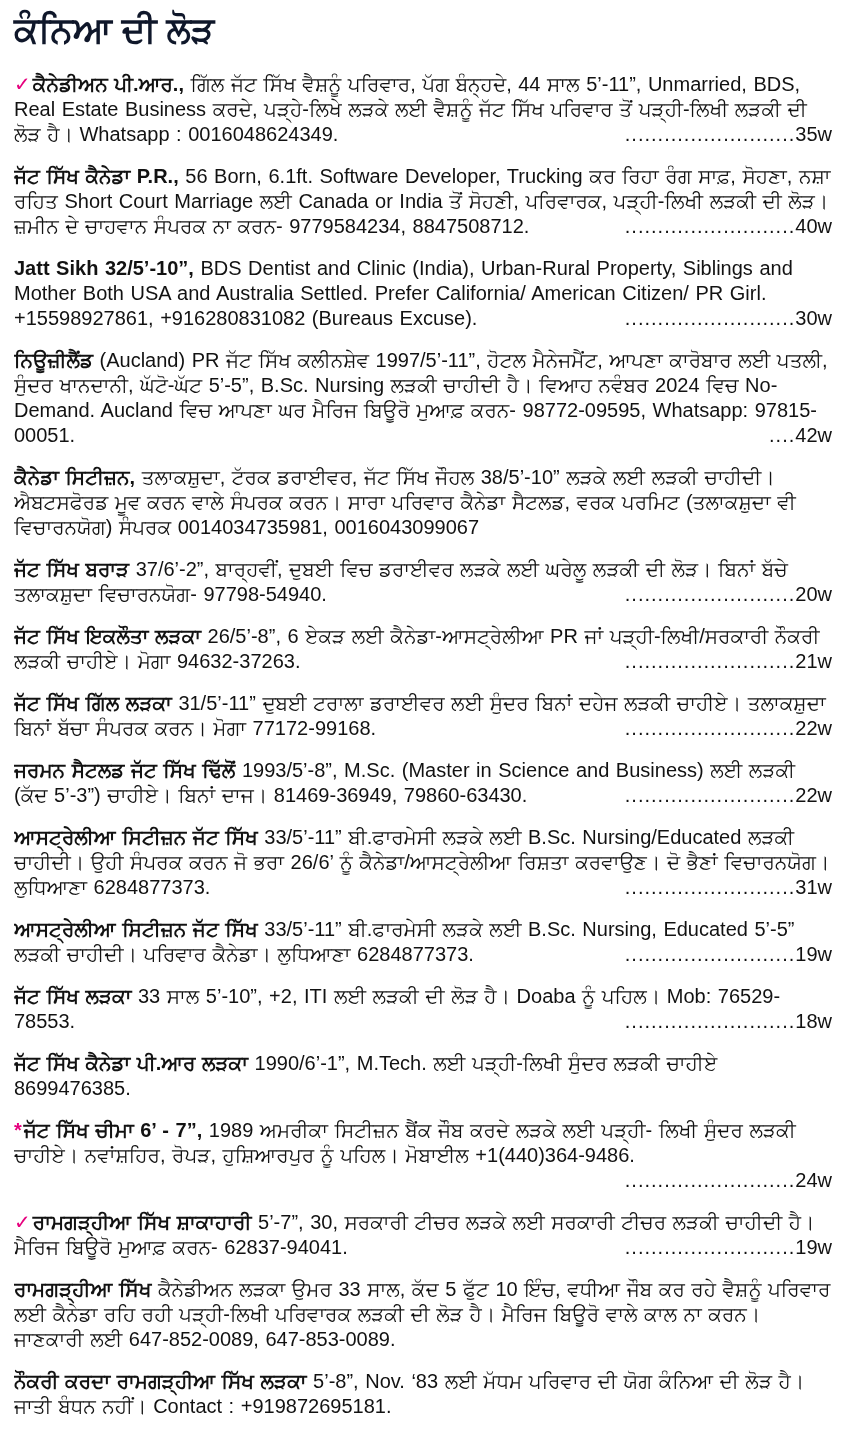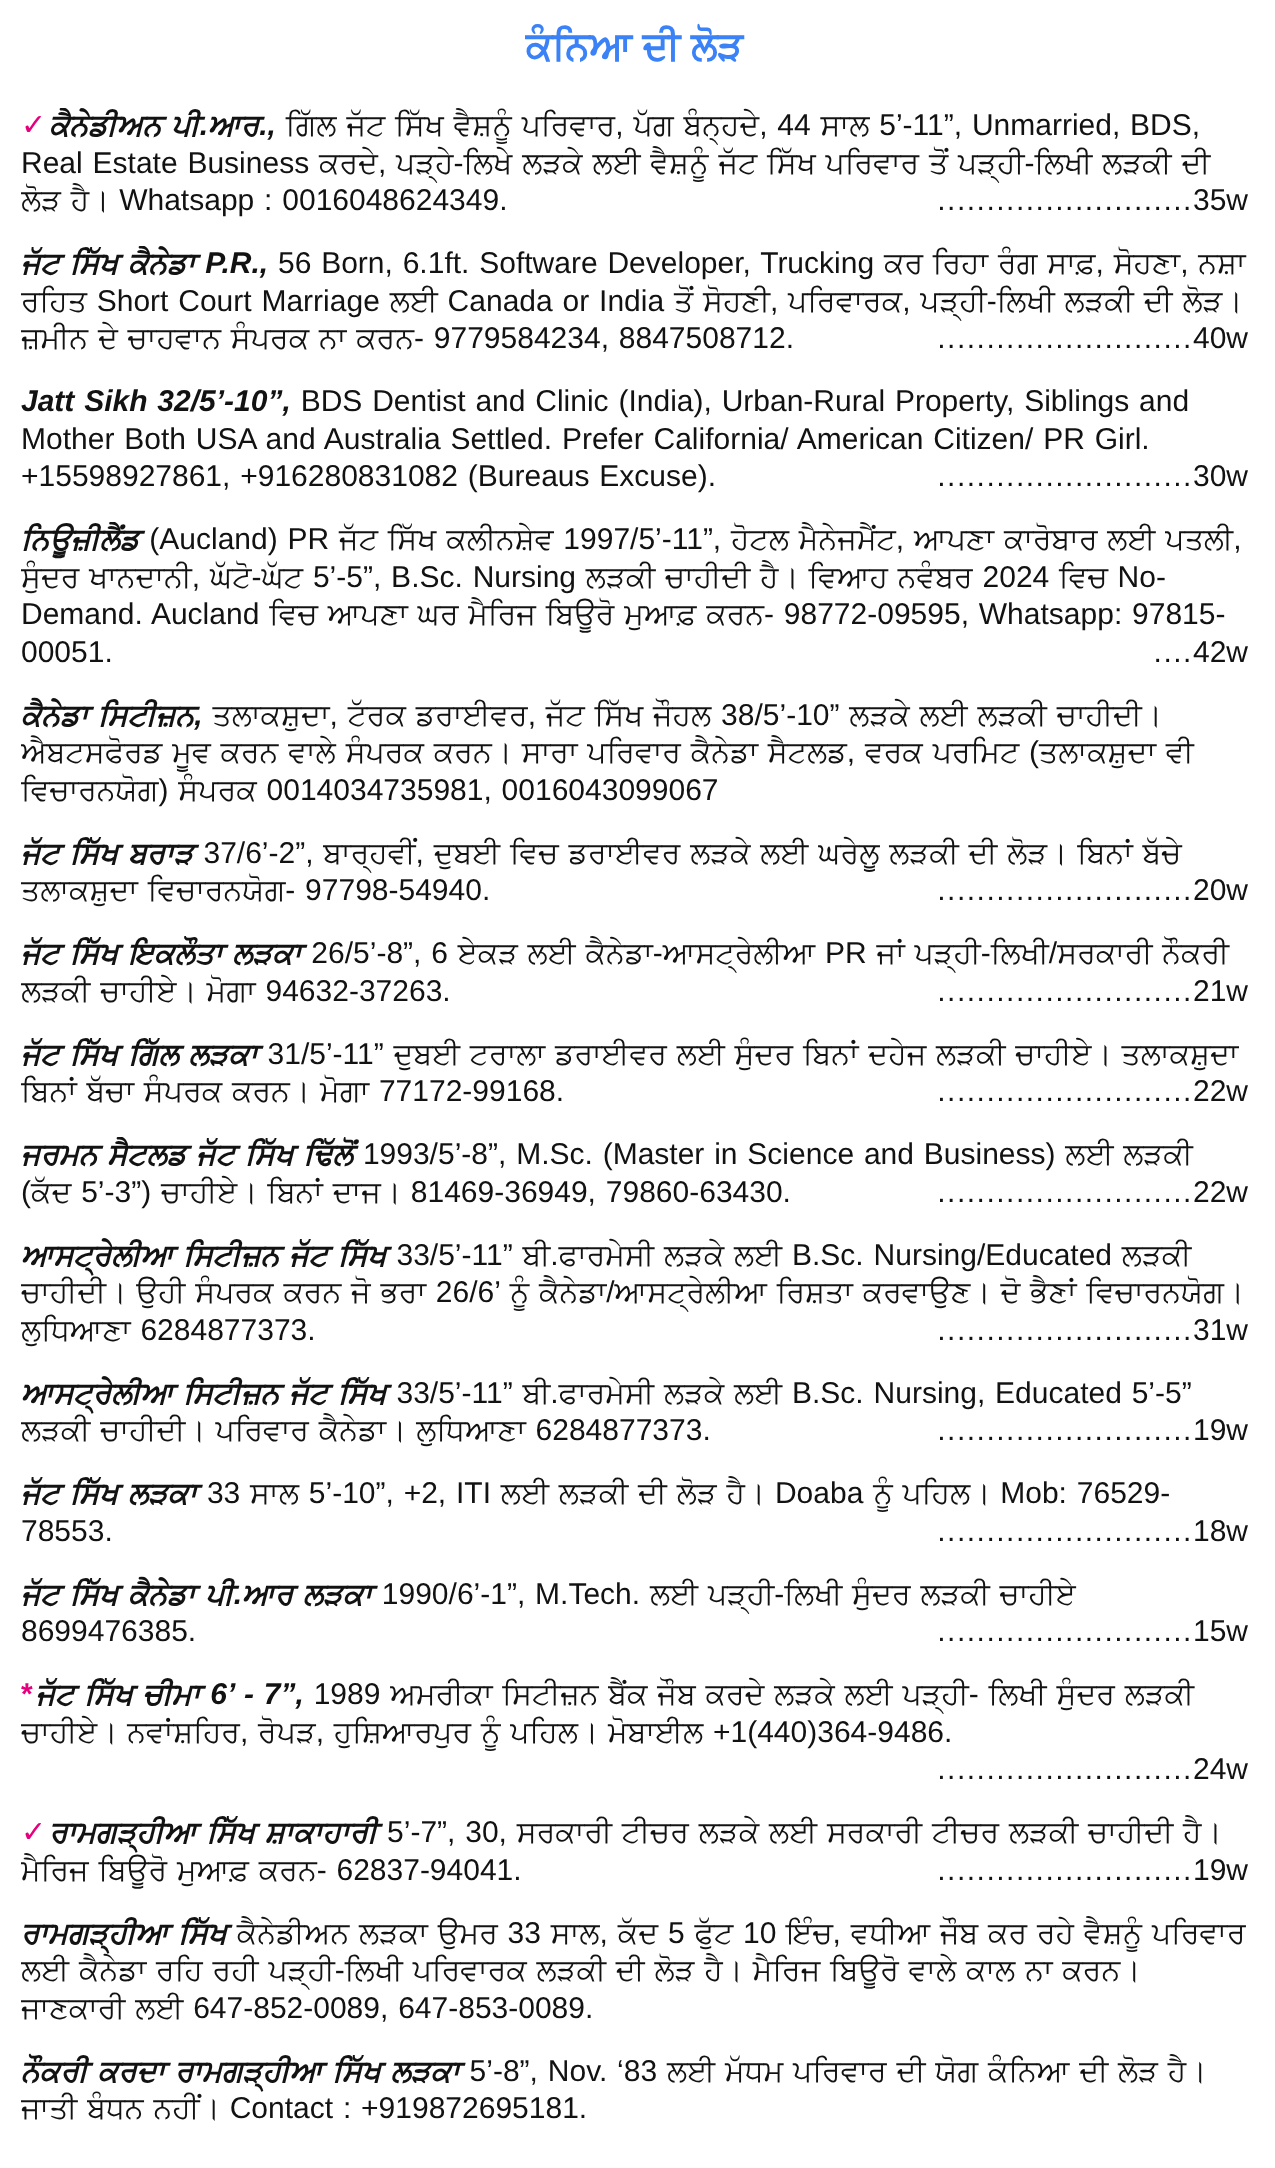--- a/index.html
+++ b/index.html
@@ -12,37 +12,35 @@
     height: 1445px;
     font-family: "Liberation Sans", "DejaVu Sans", sans-serif;
     color: #121212;
     box-sizing: border-box;
   }
   .sheet {
     padding: 6px 18px 0 14px;
     box-sizing: border-box;
   }
   .page-title {
-    font-size: 26px;
+    font-size: 36px;
     line-height: 44px;
     font-weight: bold;
-    text-align: center;
     margin: 2px 0 20px 0;
-    color: #3b82f6;
+    color: #0f172a;
   }
   .ad {
     font-size: 20px;
     line-height: 25px;
     margin: 0 0 17px 0;
     overflow: hidden; 
     word-spacing: 1px;
   }
   .lead {
     font-weight: bold;
-    font-style: italic;
   }
   .marker {
     font-weight: bold;
     padding-right: 2px;
   }
   .tail {
     float: right;
     white-space: nowrap;
   }
   .dots {
@@ -111,21 +109,20 @@
     <span class="tail"><span class="dots">..........................</span><span>19w</span></span>
   </p>
 
   <p class="ad"><span class="lead">ਜੱਟ ਸਿੱਖ ਲੜਕਾ</span>
     <span>33 ਸਾਲ 5’-10”, +2, ITI ਲਈ ਲੜਕੀ ਦੀ ਲੋੜ ਹੈ। Doaba ਨੂੰ ਪਹਿਲ। Mob: 76529-78553.</span>
     <span class="tail"><span class="dots">..........................</span><span>18w</span></span>
   </p>
 
   <p class="ad"><span class="lead">ਜੱਟ ਸਿੱਖ ਕੈਨੇਡਾ ਪੀ.ਆਰ ਲੜਕਾ</span>
     <span>1990/6’-1”,  M.Tech. ਲਈ ਪੜ੍ਹੀ-ਲਿਖੀ  ਸੁੰਦਰ ਲੜਕੀ ਚਾਹੀਏ 8699476385.</span>
-    <span class="tail"><span class="dots">..........................</span><span>15w</span></span>
   </p>
 
   <p class="ad"><span class="marker" style="color: rgb(230, 0, 126);">*</span><span class="lead">ਜੱਟ ਸਿੱਖ ਚੀਮਾ 6’ - 7”,</span>
     <span>1989 ਅਮਰੀਕਾ ਸਿਟੀਜ਼ਨ ਬੈਂਕ ਜੌਬ ਕਰਦੇ ਲੜਕੇ ਲਈ ਪੜ੍ਹੀ- ਲਿਖੀ ਸੁੰਦਰ ਲੜਕੀ ਚਾਹੀਏ। ਨਵਾਂਸ਼ਹਿਰ, ਰੋਪੜ, ਹੁਸ਼ਿਆਰਪੁਰ ਨੂੰ ਪਹਿਲ। ਮੋਬਾਈਲ +1(440)364-9486.</span>
     <span class="tail"><span class="dots">..........................</span><span>24w</span></span>
   </p>
 
   <p class="ad"><span class="marker" style="color: rgb(230, 0, 126);">✓</span><span class="lead">ਰਾਮਗੜ੍ਹੀਆ ਸਿੱਖ ਸ਼ਾਕਾਹਾਰੀ</span>
     <span>5’-7”,  30, ਸਰਕਾਰੀ ਟੀਚਰ ਲੜਕੇ ਲਈ ਸਰਕਾਰੀ ਟੀਚਰ ਲੜਕੀ ਚਾਹੀਦੀ ਹੈ। ਮੈਰਿਜ ਬਿਊਰੋ ਮੁਆਫ਼ ਕਰਨ- 62837-94041.</span>
     <span class="tail"><span class="dots">..........................</span><span>19w</span></span>

